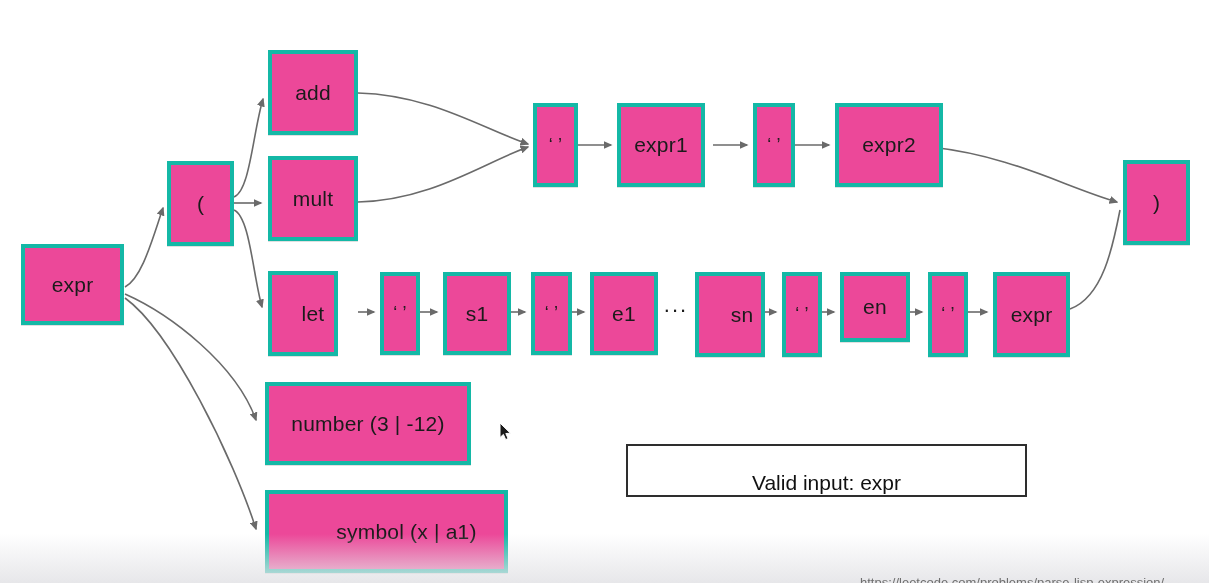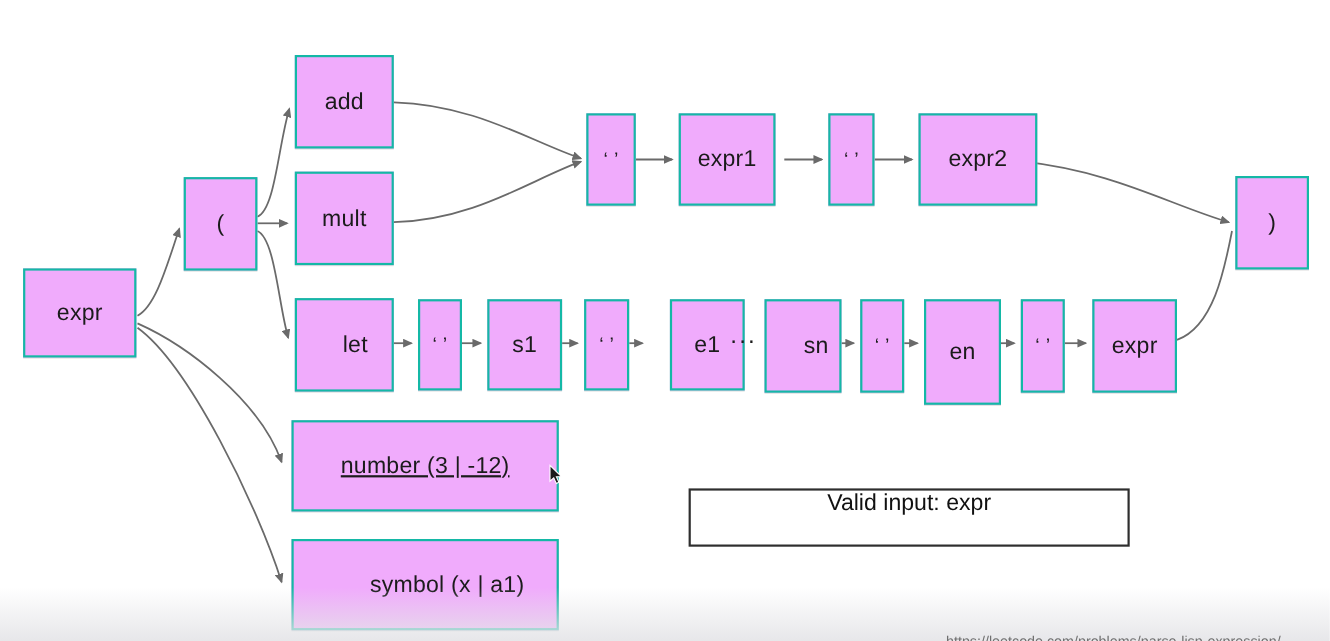--- a/index.html
+++ b/index.html
@@ -2,33 +2,33 @@
 <html><head>
 <meta charset="utf-8">
 <style>
   html,body{margin:0;padding:0;background:#fff;}
   .stage{
     position:relative;width:1209px;height:583px;overflow:hidden;
     background:#ffffff;font-family:"Liberation Sans", sans-serif;
   }
   .node{
     position:absolute;box-sizing:border-box;
-    background:#f0abfc;border:2px solid #14b8a6;
+    background:#ec4899;border:4px solid #14b8a6;
     display:flex;align-items:center;justify-content:center;
     color:#1b1b1b;font-size:21px;letter-spacing:.2px;
     box-shadow:0 1px 0 rgba(0,0,0,0.12);
   }
   .node.quote{font-size:18px;font-weight:400;}
   .ellipsis{
     position:absolute;color:#1b1b1b;font-size:22px;letter-spacing:2px;
     display:flex;align-items:center;justify-content:center;
   }
   .valid-box{
     position:absolute;box-sizing:border-box;background:#ffffff;
-    border:2px solid #2e2e2e;display:flex;align-items:flex-start;justify-content:center;
+    border:2px solid #2e2e2e;display:flex;align-items:flex-end;justify-content:center;
     color:#111;font-size:21px;
   }
   .edges{position:absolute;left:0;top:0;width:1209px;height:583px;}
   .footer-url{
     position:absolute;left:860px;top:575px;width:349px;height:8px;
     overflow:hidden;color:#6f6f6f;font-size:13px;line-height:15px;
     white-space:nowrap;
   }
   .bottom-fade{
     position:absolute;left:0;top:534px;width:1209px;height:49px;
@@ -71,36 +71,36 @@
         <path d="M125,294 C170,314 236,364 256,420" fill="none" stroke="#6a6a6a" stroke-width="1.6" marker-end="url(#arrowhead)"></path>
         <path d="M125,298 C172,332 234,460 256,529" fill="none" stroke="#6a6a6a" stroke-width="1.6" marker-end="url(#arrowhead)"></path>
       </g>
   </svg>
 
   <div id="node-layer">
       <div class="node" style="left: 21px; top: 244px; width: 103px; height: 81px;">expr</div>
       <div class="node" style="left: 167px; top: 161px; width: 67px; height: 85px;">(</div>
       <div class="node" style="left: 268px; top: 50px; width: 90px; height: 85px;">add</div>
       <div class="node" style="left: 268px; top: 156px; width: 90px; height: 85px;">mult</div>
-      <div class="node" style="left: 268px; top: 271px; width: 90px; height: 85px; padding-left: 20px;">let</div>
+      <div class="node" style="left: 268px; top: 271px; width: 70px; height: 85px; padding-left: 20px;">let</div>
       <div class="node quote" style="left: 533px; top: 103px; width: 45px; height: 84px;">‘ ’</div>
       <div class="node" style="left: 617px; top: 103px; width: 88px; height: 84px;">expr1</div>
       <div class="node quote" style="left: 753px; top: 103px; width: 42px; height: 84px;">‘ ’</div>
       <div class="node" style="left: 835px; top: 103px; width: 108px; height: 84px;">expr2</div>
       <div class="node" style="left: 1123px; top: 160px; width: 67px; height: 85px;">)</div>
       <div class="node quote" style="left: 380px; top: 272px; width: 40px; height: 83px;">‘ ’</div>
       <div class="node" style="left: 443px; top: 272px; width: 68px; height: 83px;">s1</div>
       <div class="node quote" style="left: 531px; top: 272px; width: 41px; height: 83px;">‘ ’</div>
-      <div class="node" style="left: 590px; top: 272px; width: 68px; height: 83px; margin-left: 19px;">e1</div>
+      <div class="node" style="left: 590px; top: 272px; width: 68px; height: 83px;">e1</div>
       <div class="node" style="left: 695px; top: 272px; width: 70px; height: 85px; padding-left: 24px;">sn</div>
       <div class="node quote" style="left: 782px; top: 272px; width: 40px; height: 85px;">‘ ’</div>
-      <div class="node" style="left: 840px; top: 272px; width: 70px; height: 96px;">en</div>
+      <div class="node" style="left: 840px; top: 272px; width: 70px; height: 70px;">en</div>
       <div class="node quote" style="left: 928px; top: 272px; width: 40px; height: 85px;">‘ ’</div>
       <div class="node" style="left: 993px; top: 272px; width: 77px; height: 85px;">expr</div>
-      <div class="node" style="left: 265px; top: 382px; width: 243px; height: 83px; text-decoration: underline;">number (3 | -12)</div>
+      <div class="node" style="left: 265px; top: 382px; width: 206px; height: 83px;">number (3 | -12)</div>
       <div class="node" style="left: 265px; top: 490px; width: 243px; height: 83px; padding-left: 40px;">symbol (x | a1)</div>
     </div>
 
   <div class="ellipsis" id="ellipsis" style="left: 656px; top: 290px; width: 40px; height: 30px;">...</div>
 
   <div class="valid-box" id="valid-box" style="left: 626px; top: 444px; width: 401px; height: 53px;">
     <span>Valid input: expr</span>
   </div>
 
   <div class="bottom-fade"></div>

